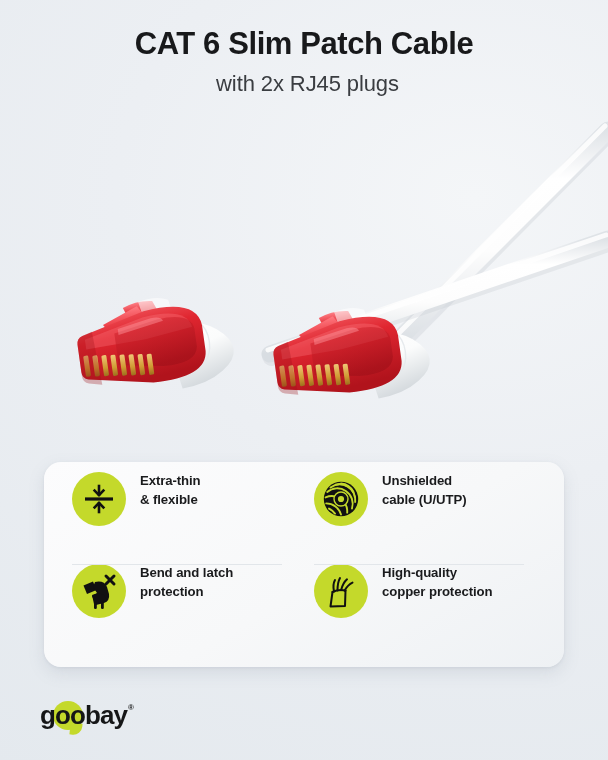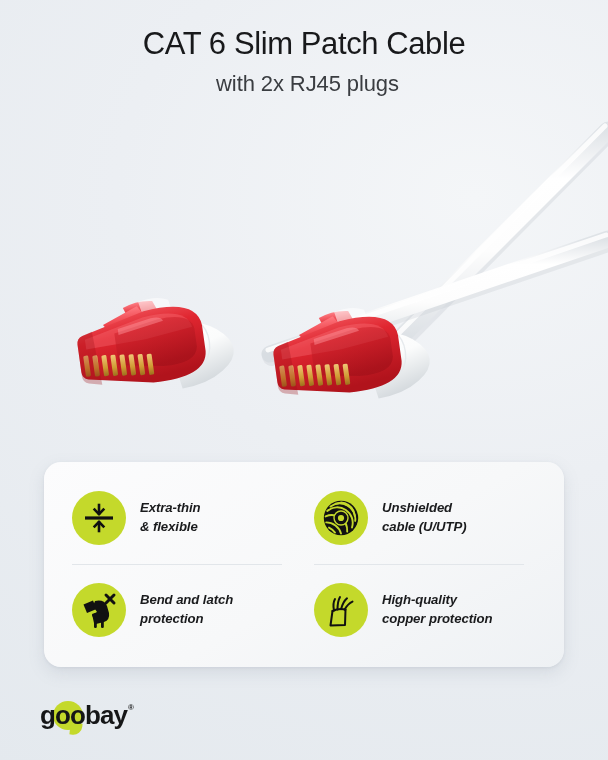--- a/index.html
+++ b/index.html
@@ -27,21 +27,21 @@
   #header {
     position: absolute;
     top: 0; left: 0;
     width: 608px;
     padding-top: 26px;
     text-align: center;
     z-index: 6;
   }
   #title {
     font-size: 31px;
-    font-weight: normal;
+    font-weight: bold;
     color: #18191b;
     letter-spacing: -0.4px;
     line-height: 1.15;
     margin: 0;
   }
   #subtitle {
     font-size: 22px;
     font-weight: normal;
     color: #3a3d41;
     letter-spacing: -0.1px;
@@ -76,25 +76,24 @@
   }
   .feature-row {
     display: flex;
     height: 92px;
   }
   .feature-row.top  { align-items: center; }
   .feature-row.bottom { align-items: center; }
   .feature-cell {
     flex: 1 1 50%;
     display: flex;
-    align-items: center;
+    align-items: flex-start;
     height: 100%;
     box-sizing: border-box;
     padding-left: 10px;
-    font-style: italic;
   }
   .feature-row.bottom .feature-cell::before {
     content: "";
     position: absolute;
     top: 0;
     left: 10px;
     right: 22px;
     height: 1px;
     background: #e2e6ea;
   }

